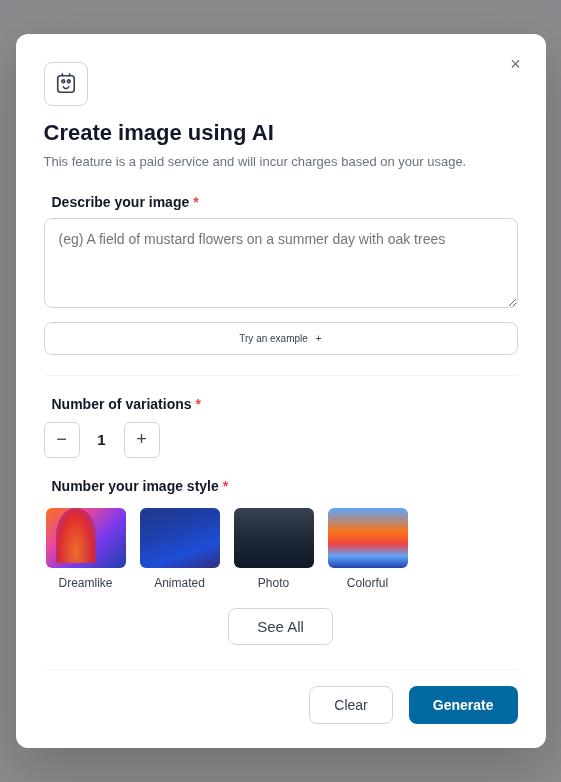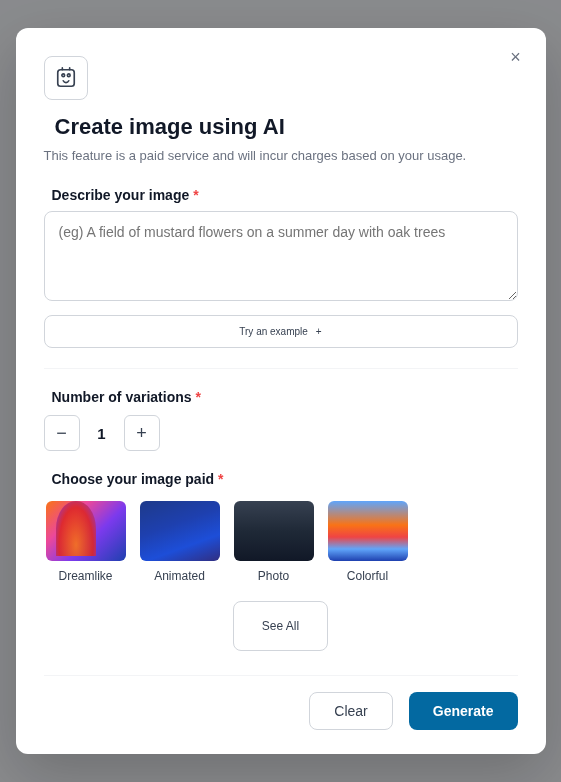--- a/index.html
+++ b/index.html
@@ -53,21 +53,20 @@
       align-items: center;
       justify-content: center;
       margin-bottom: 14px;
       font-size: 20px;
     }
     .modal-title {
       font-size: 22px;
       font-weight: 700;
       color: #111827;
       margin-bottom: 6px;
-      margin-left: 11px;
     }
     .modal-subtitle {
       font-size: 13px;
       color: #6b7280;
       margin-bottom: 22px;
       line-height: 1.5;
     }
     .field-label {
       font-size: 14px;
       font-weight: 600;
@@ -208,25 +207,25 @@
       height: 100%;
     }
     .img-watercolor {
       background: linear-gradient(160deg, #86efac 0%, #4ade80 30%, #166534 60%, #14532d 100%);
       width: 100%;
       height: 100%;
     }
     .see-all-btn {
       display: block;
       margin: 18px auto 0;
-      padding: 17px 28px;
-      border: 1.5px solid #d1d5db;
-      border-radius: 8px;
-      background: #fff;
-      font-size: 12px;
+      padding: 9px 28px;
+      border: 1.5px solid #d1d5db;
+      border-radius: 8px;
+      background: #fff;
+      font-size: 15px;
       color: #374151;
       cursor: pointer;
     }
     .footer-actions {
       display: flex;
       justify-content: flex-end;
       gap: 16px;
       margin-top: 24px;
       padding-top: 16px;
       border-top: 1px solid #f3f4f6;
@@ -297,21 +296,21 @@
         <span>−</span>
       </button>
       <span class="stepper-value">1</span>
       <button class="stepper-btn">
         <span>+</span>
       </button>
     </div>
 
     <div class="style-section">
       <label class="field-label">
-        <span>Choose your image paid</span>
+        <span>Number your image style</span>
         <span class="required-star">*</span>
       </label>
       <div class="style-grid">
 
         <div class="style-item">
           <div class="style-img">
             <div class="img-dreamlike"></div>
           </div>
           <span class="style-label">Dreamlike</span>
         </div>

